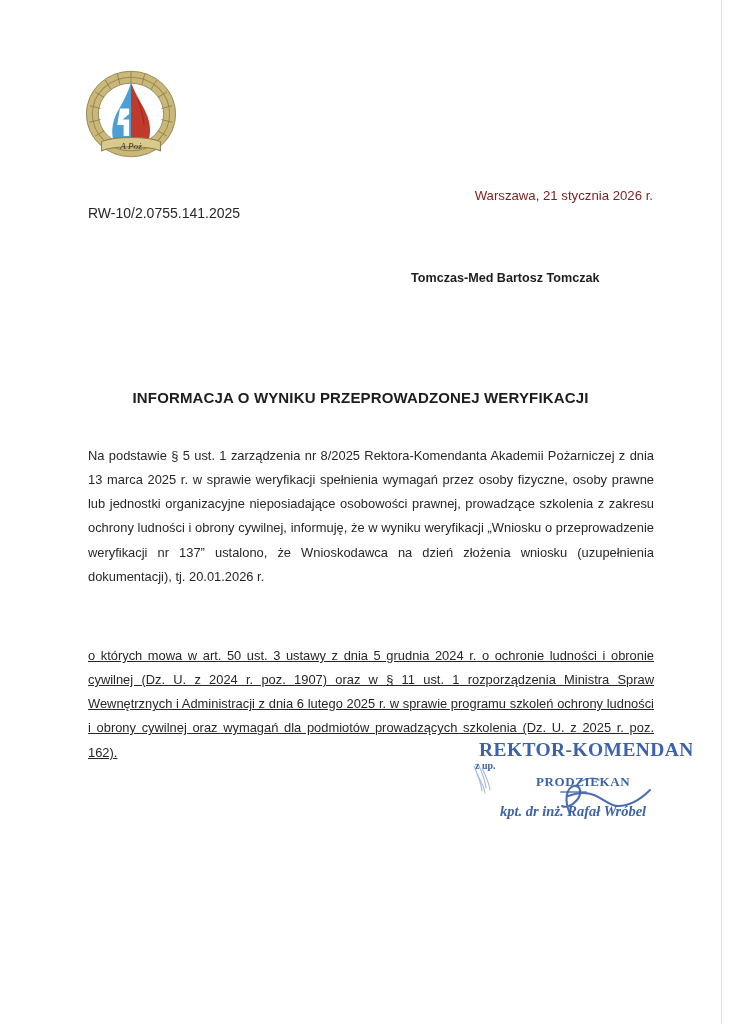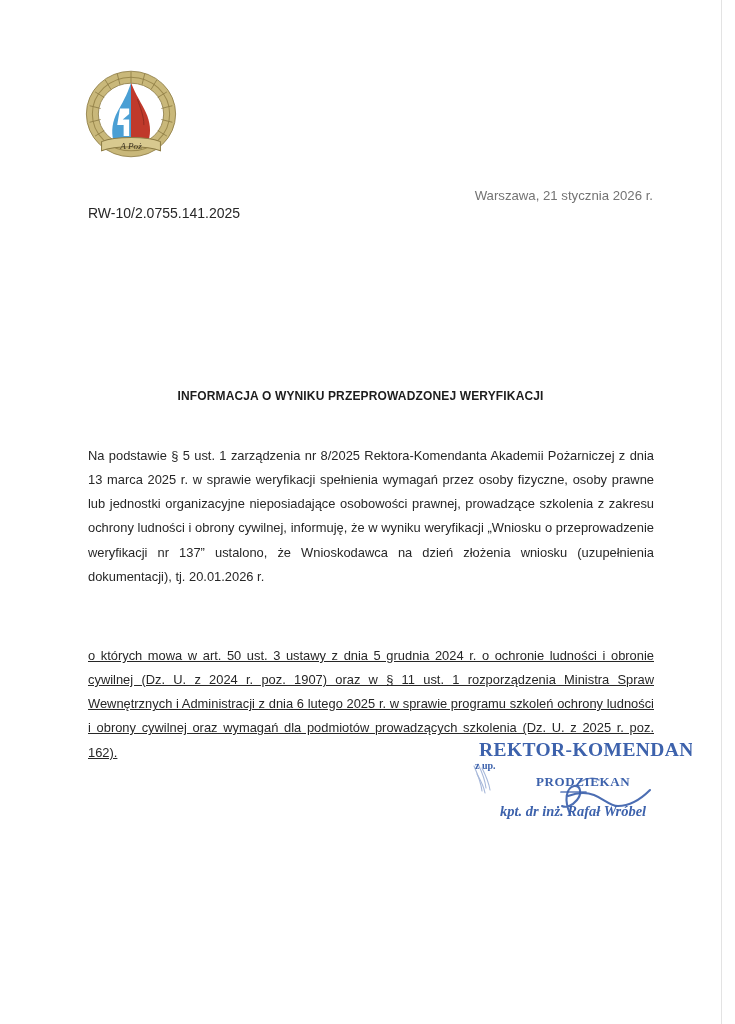--- a/index.html
+++ b/index.html
@@ -61,21 +61,21 @@
     letter-spacing: -0.1px;
     white-space: pre-line;
   }
 
   
   .place-date {
     position: absolute;
     right: 68px;
     top: 188px;
     font-size: 13.2px;
-    color: #737373;
+    color: #7f1d1d;
     white-space: nowrap;
   }
   .ref-no {
     position: absolute;
     left: 88px;
     top: 205px;
     font-size: 14px;
     color: #272727;
     white-space: nowrap;
   }
@@ -92,21 +92,21 @@
   }
   .addressee div { white-space: nowrap; }
 
   
   .doc-title {
     position: absolute;
     left: 0;
     right: 0;
     top: 389px;
     text-align: center;
-    font-size: 12px;
+    font-size: 15px;
     font-weight: bold;
     letter-spacing: 0.15px;
     color: #1d1d1d;
   }
 
   
   .body-block {
     position: absolute;
     left: 88px;
     width: 566px;
@@ -215,20 +215,21 @@
 
       <path d="M18 80 C33 74 67 74 82 80 L82 90 C67 84 33 84 18 90 Z" fill="#d8c98f" stroke="#8d7c45" stroke-width="1.1"></path>
       <text x="50" y="88" text-anchor="middle" font-family="'Liberation Serif', serif" font-size="10" font-style="italic" fill="#3a3120">A Poż</text>
     </svg>
   </div>
 
   <div class="place-date">Warszawa, 21 stycznia 2026 r.</div>
   <div class="ref-no">RW-10/2.0755.141.2025</div>
 
   <div class="addressee">
+    <div>Tomczas-Med Bartosz Tomczak</div>
   </div>
 
   <div class="doc-title">INFORMACJA O WYNIKU PRZEPROWADZONEJ WERYFIKACJI</div>
 
   <div class="body-block" id="para-intro">Na podstawie § 5 ust. 1 zarządzenia nr 8/2025 Rektora-Komendanta Akademii Pożarniczej z dnia 13 marca 2025 r. w sprawie weryfikacji spełnienia wymagań przez osoby fizyczne, osoby prawne lub jednostki organizacyjne nieposiadające osobowości prawnej, prowadzące szkolenia z zakresu ochrony ludności i obrony cywilnej, informuję, że w wyniku weryfikacji „Wniosku o przeprowadzenie weryfikacji nr 137” ustalono, że Wnioskodawca na dzień złożenia wniosku (uzupełnienia dokumentacji), tj. 20.01.2026 r.</div>
 
 
   <div class="body-block" id="para-legal">o których mowa w art. 50 ust. 3 ustawy z dnia 5 grudnia 2024 r. o ochronie ludności i obronie cywilnej (Dz. U. z 2024 r. poz. 1907) oraz w § 11 ust. 1 rozporządzenia Ministra Spraw Wewnętrznych i Administracji z dnia 6 lutego 2025 r. w sprawie programu szkoleń ochrony ludności i obrony cywilnej oraz wymagań dla podmiotów prowadzących szkolenia (Dz. U. z 2025 r. poz. 162).</div>
 
   <div class="signature-area">

